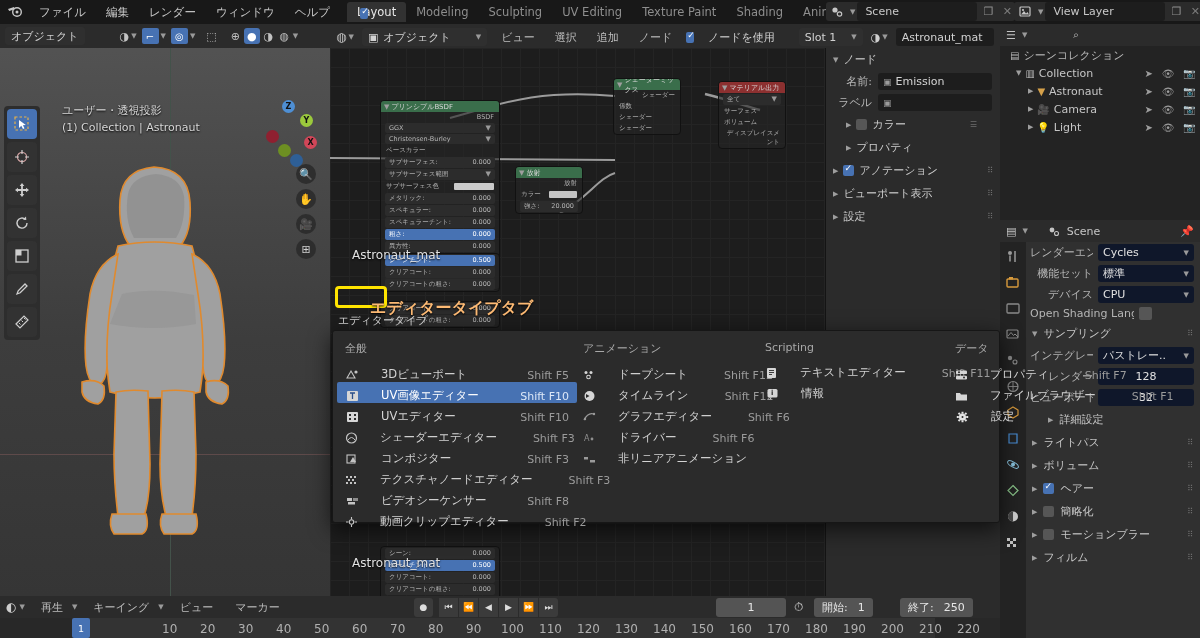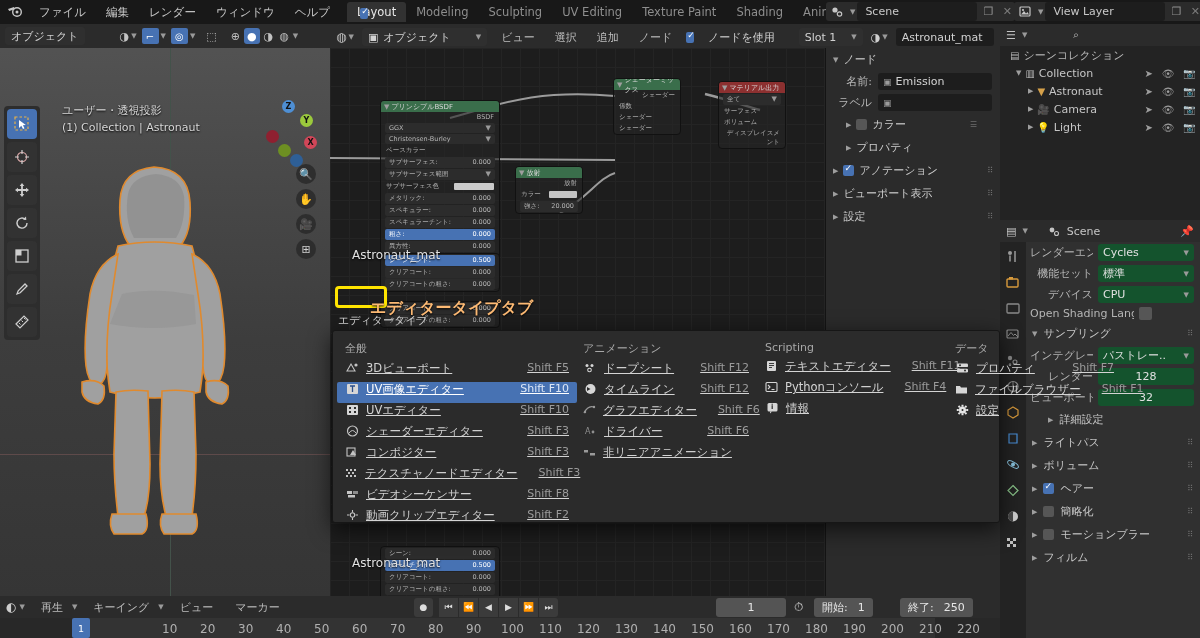--- a/index.html
+++ b/index.html
@@ -114,21 +114,21 @@
       background:#232323; display:flex; flex-direction:column; align-items:center;
       padding-top:6px; gap:10px; }
   .ptab { width:18px; height:16px; display:flex; align-items:center;
       justify-content:center; color:#9a9a9a; font-size:11px; }
   .ptab.on { color:#e4e4e4; }
   #props-body { position:absolute; left:26px; top:22px; right:0; bottom:0;
       overflow:hidden; }
   .pr-row { display:flex; align-items:center; gap:5px; padding:2px 6px 2px 4px; }
   .pr-lbl { color:#b5b5b5; font-size:11px; flex:1; text-align:right; white-space:nowrap;
       overflow:hidden; }
-  .pr-val { width:96px; background:#14532d; border-radius:3px; height:17px;
+  .pr-val { width:96px; background:#0f172a; border-radius:3px; height:17px;
       display:flex; align-items:center; justify-content:space-between;
       padding:0 5px; color:#e0e0e0; font-size:11px; }
   .pr-sec { display:flex; align-items:center; gap:6px; padding:4px 6px;
       color:#c9c9c9; font-size:11px; position:relative; }
   .dots { position:absolute; right:6px; color:#6d6d6d; font-size:8px; letter-spacing:1px; }
 
   
   #timeline { left:0; top:596px; width:1000px; height:42px; background:#2b2b2b; }
   #tl-hdr { height:22px; display:flex; align-items:center; gap:10px; padding:0 6px; }
   #tl-strip { position:absolute; left:0; top:22px; width:1000px; height:20px;
@@ -157,22 +157,22 @@
       font-size:16px; font-weight:bold; z-index:61; text-shadow:0 1px 2px #000; }
   #ed-tooltip { position:absolute; left:338px; top:313px; color:#d8d8d8;
       font-size:11px; z-index:61; }
 
   
   #menu { position:absolute; left:332px; top:330px; width:668px; height:193px;
       background:#2b2b2b; border:1px solid #161616; border-radius:3px;
       box-shadow:0 6px 22px #000a; z-index:70; }
   .mcol { position:absolute; top:8px; }
   .mcol-h { color:#a8a8a8; font-size:11px; padding:2px 6px 5px 8px; }
-  .mrow { height:21px; display:flex; align-items:flex-start; gap:7px;
-      padding:0 8px; color:#d4d4d4; font-size:11.5px; white-space:nowrap;text-decoration:underline; }
+  .mrow { height:21px; display:flex; align-items:flex-end; gap:22px;
+      padding:0 8px; color:#d4d4d4; font-size:11.5px; white-space:nowrap; }
   .mrow.sel { background:#4772b3; color:#fff; border-radius:2px; }
   .mrow .sc { margin-left:auto; color:#9b9b9b; font-size:11px; padding-left:14px; }
   .mrow.sel .sc { color:#dce7f7; }
   .mico { width:14px; height:14px; display:flex; align-items:center;
       justify-content:center; color:#c4c4c4; font-size:11px; }
   #tooltip { position:absolute; left:470px; top:409px; width:151px; height:56px;
       background:#222; border:1px solid #111; border-radius:3px;
       box-shadow:0 4px 14px #000a; z-index:80; padding:6px 8px;
       color:#d6d6d6; font-size:10.5px; line-height:19px; }
 </style>
@@ -795,31 +795,20 @@
               <rect x="2" y="1" width="9" height="10" rx="1" fill="#d6d6d6"></rect>
               <path d="M4 3.5h5M4 5.5h5M4 7.5h3" stroke="#2b2b2b" stroke-width="0.9"></path>
             </svg>
         </span>
         <span>テキストエディター</span>
         <span class="sc">Shift F11</span>
       </div>
       <div class="mrow">
         <span class="mico">
           <svg width="13" height="12" viewBox="0 0 13 12">
-              <rect x="1" y="1.5" width="11" height="9" rx="1" fill="none" stroke="#d6d6d6" stroke-width="1.1"></rect>
-              <path d="M3 4 L5 6 L3 8" fill="none" stroke="#d6d6d6" stroke-width="1.1"></path>
-              <path d="M6.5 8.5h3" stroke="#d6d6d6" stroke-width="1.1"></path>
-            </svg>
-        </span>
-        <span>Pythonコンソール</span>
-        <span class="sc">Shift F4</span>
-      </div>
-      <div class="mrow">
-        <span class="mico">
-          <svg width="13" height="12" viewBox="0 0 13 12">
               <rect x="1.5" y="1" width="10" height="8.5" rx="1.5" fill="#d6d6d6"></rect>
               <path d="M4 9.5 L4 11.5 L6 9.5Z" fill="#d6d6d6"></path>
               <text x="5" y="7.4" font-size="7" fill="#2b2b2b" font-weight="bold">i</text>
             </svg>
         </span>
         <span>情報</span>
         <span class="sc"></span>
       </div>
     </div>
 

